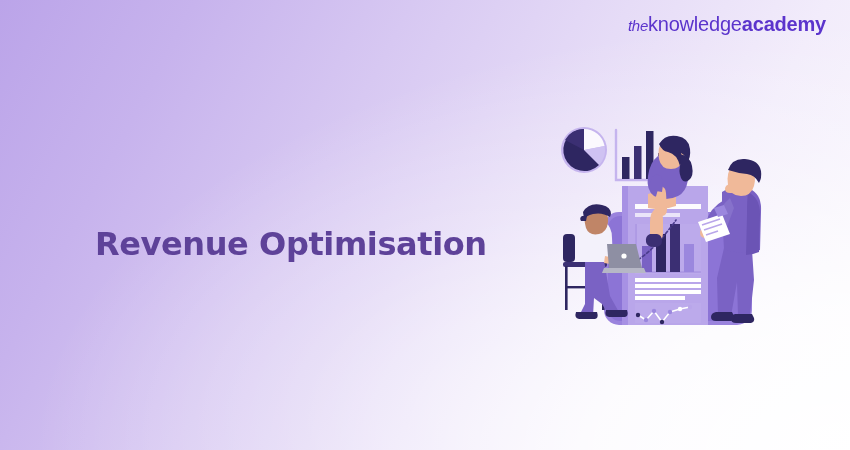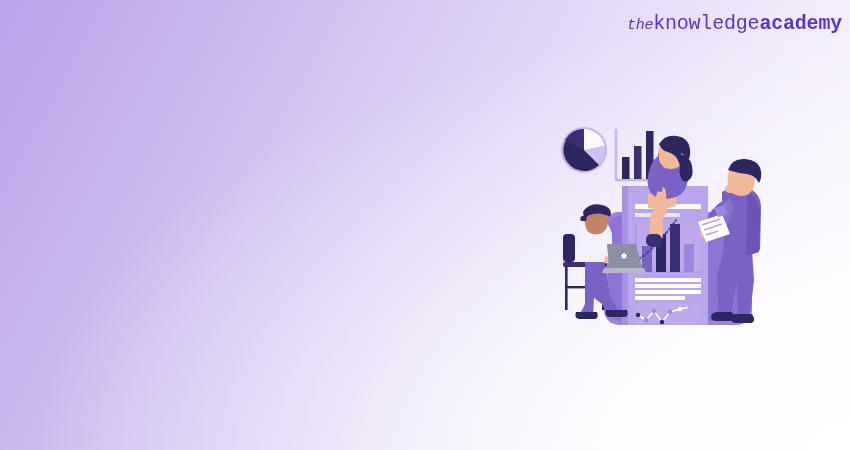--- a/index.html
+++ b/index.html
@@ -18,23 +18,23 @@
     overflow: hidden;
     background:
       radial-gradient(120% 120% at 100% 100%, rgba(255,255,255,0.97) 0%, rgba(255,255,255,0.82) 25%, rgba(255,255,255,0.30) 55%, rgba(255,255,255,0.00) 80%),
       linear-gradient(118deg, #bba4e9 0%, #c7b3ed 18%, #d7c8f2 38%, #e6dcf7 58%, #f2ecfb 76%, #f8f5fd 92%, #faf8fe 100%);
   }
 
   
   .logo {
     position: absolute;
     top: 14px;
-    right: 8px;
+    right: 24px;
     color: #5b34cc;
-    font-family: Liberation Mono, monospace;
+    font-family: Liberation Sans, sans-serif;
     font-size: 20px;
     line-height: 1;
     white-space: nowrap;
     letter-spacing: -0.2px;
   }
   .logo .l-the {
     font-style: italic;
     font-size: 15px;
     letter-spacing: -0.3px;
   }
@@ -75,20 +75,21 @@
 </style>
 </head>
 <body>
 
 <div class="banner">
 
   <div class="logo">
     <span class="l-the">the</span><span class="l-knowledge">knowledge</span><span class="l-academy">academy</span>
   </div>
 
+  <h1 class="headline">Revenue Optimisation</h1>
 
   <div class="illustration">
     <svg viewBox="0 0 232 226" xmlns="http://www.w3.org/2000/svg">
 
       <g>
         <circle cx="32" cy="42" r="23" fill="#c5b4ee"></circle>
         <path d="M32 42 L32 21 A21 21 0 0 1 52.6 38 Z" fill="#ffffff" opacity="0.92"></path>
         <path d="M32 42 L52.6 38 A21 21 0 0 1 47 57 Z" fill="#cfc2f2"></path>
         <path d="M32 42 L47 57 A21 21 0 1 1 32 21 Z" fill="#2e2661"></path>
         <path d="M32 42 L13 32 A21 21 0 0 1 32 21 Z" fill="#3b2f73"></path>

